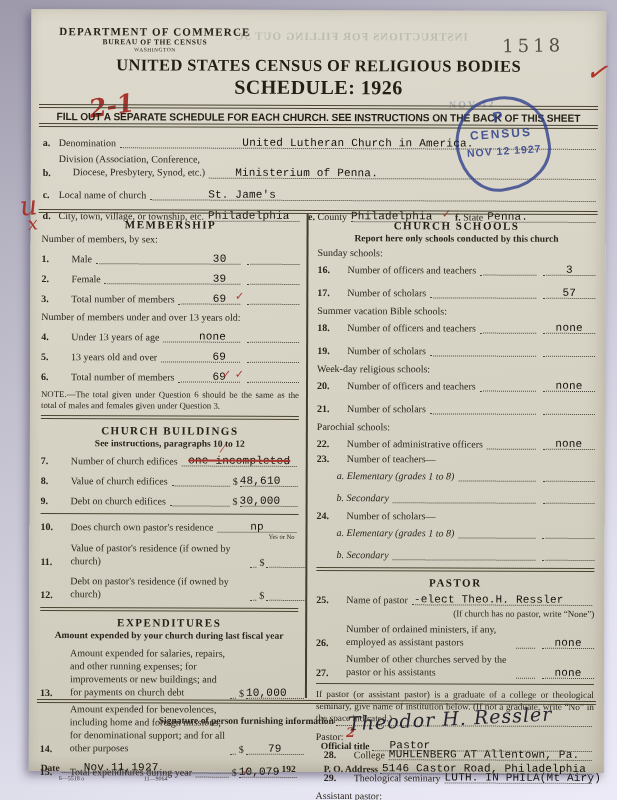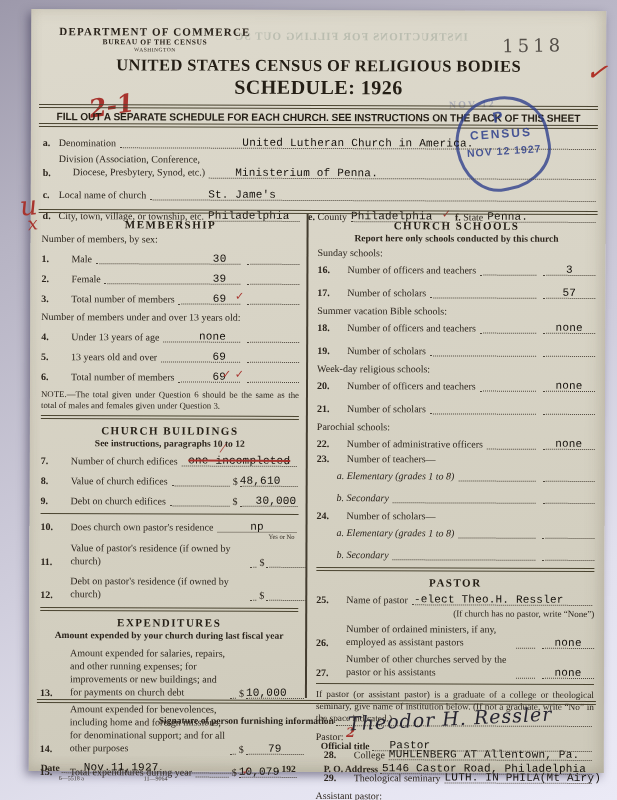--- a/index.html
+++ b/index.html
@@ -267,21 +267,21 @@
           <span class="leader2">
               <span class="val vleft" style="left:0">48,610</span>
             </span>
         </div>
         <div class="frow">
           <span class="num">9.</span>
           <span class="lbl">Debt on church edifices</span>
           <span class="leader"></span>
           <span class="dollar">$</span>
           <span class="leader2">
-              <span class="val vleft" style="left:16px">30,000</span>
+              <span class="val vleft" style="left:0">30,000</span>
             </span>
         </div>
         <div class="thinrule"></div>
         <div class="frow tight">
           <span class="num">10.</span>
           <span class="lbl">Does church own pastor's residence</span>
           <span class="leader">
             <span class="val vmid">np</span>
             <span class="subnote">Yes or No</span>
           </span>

